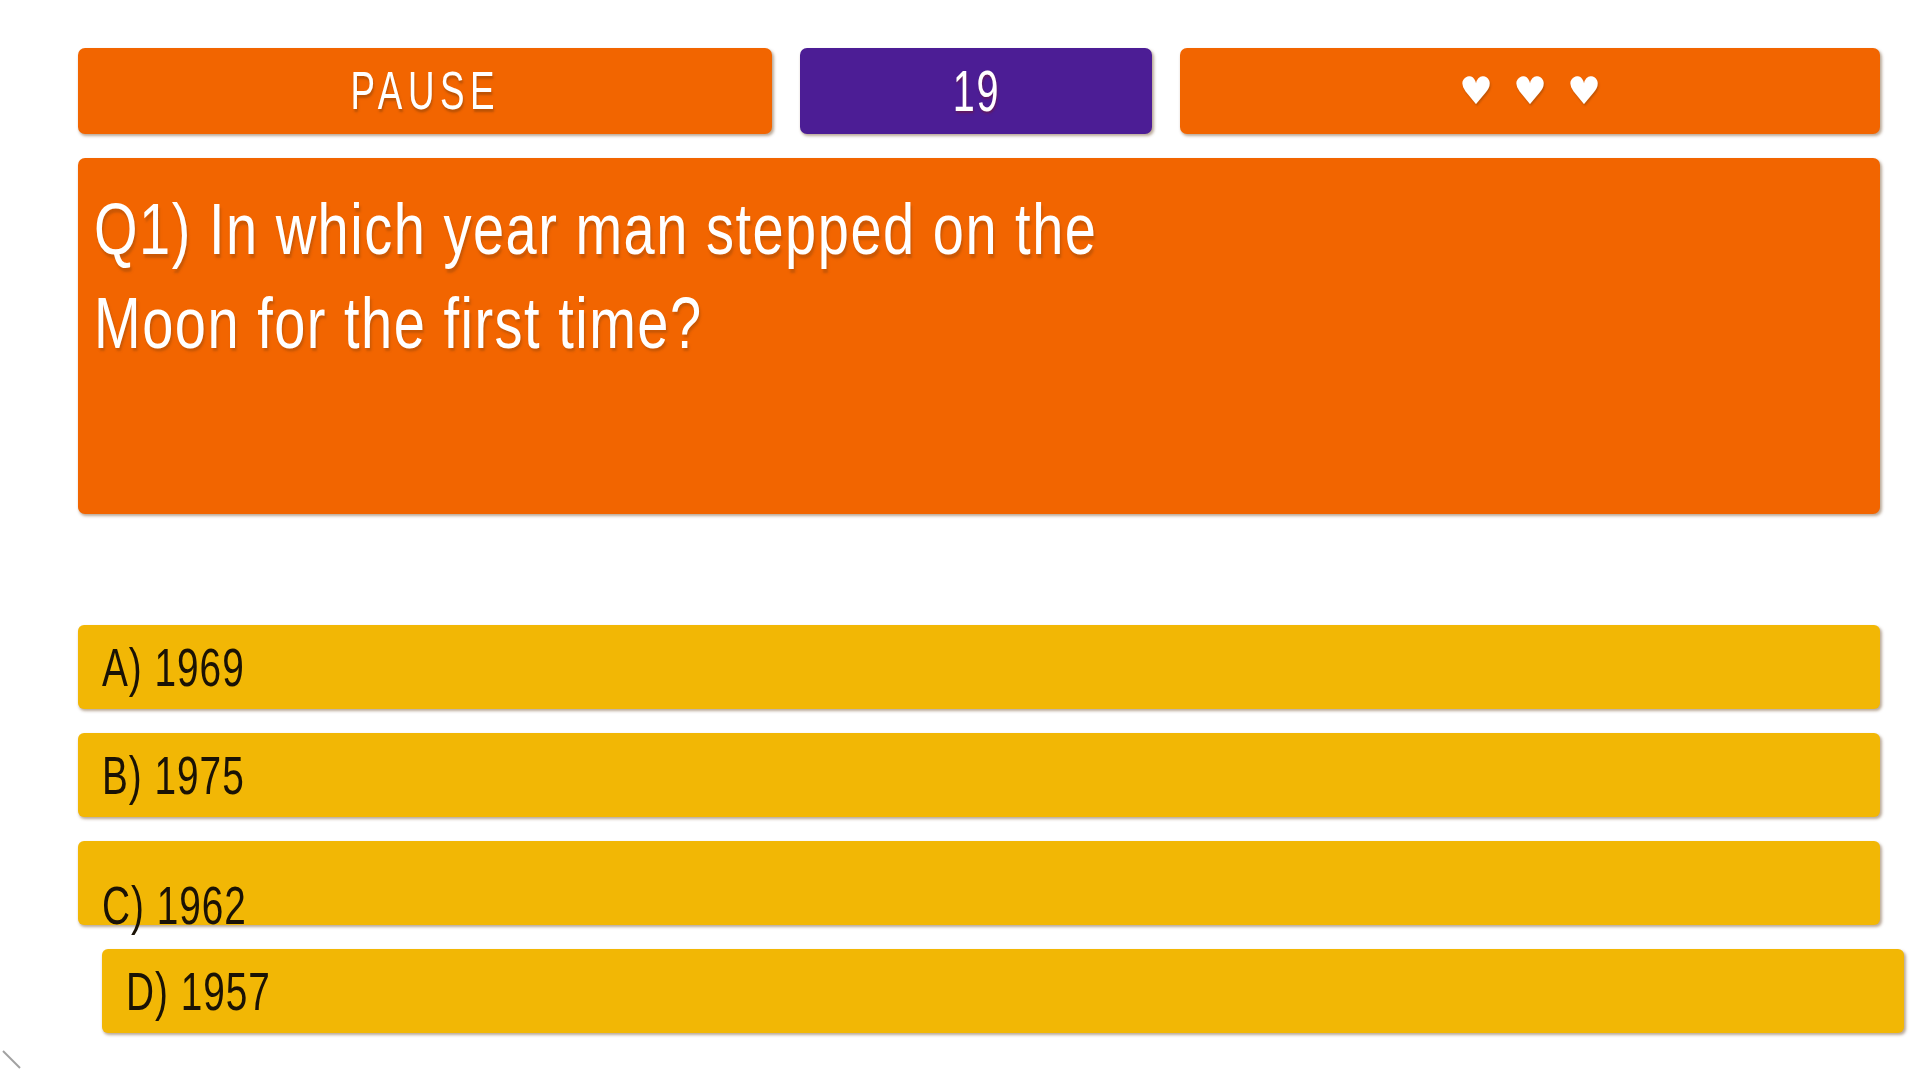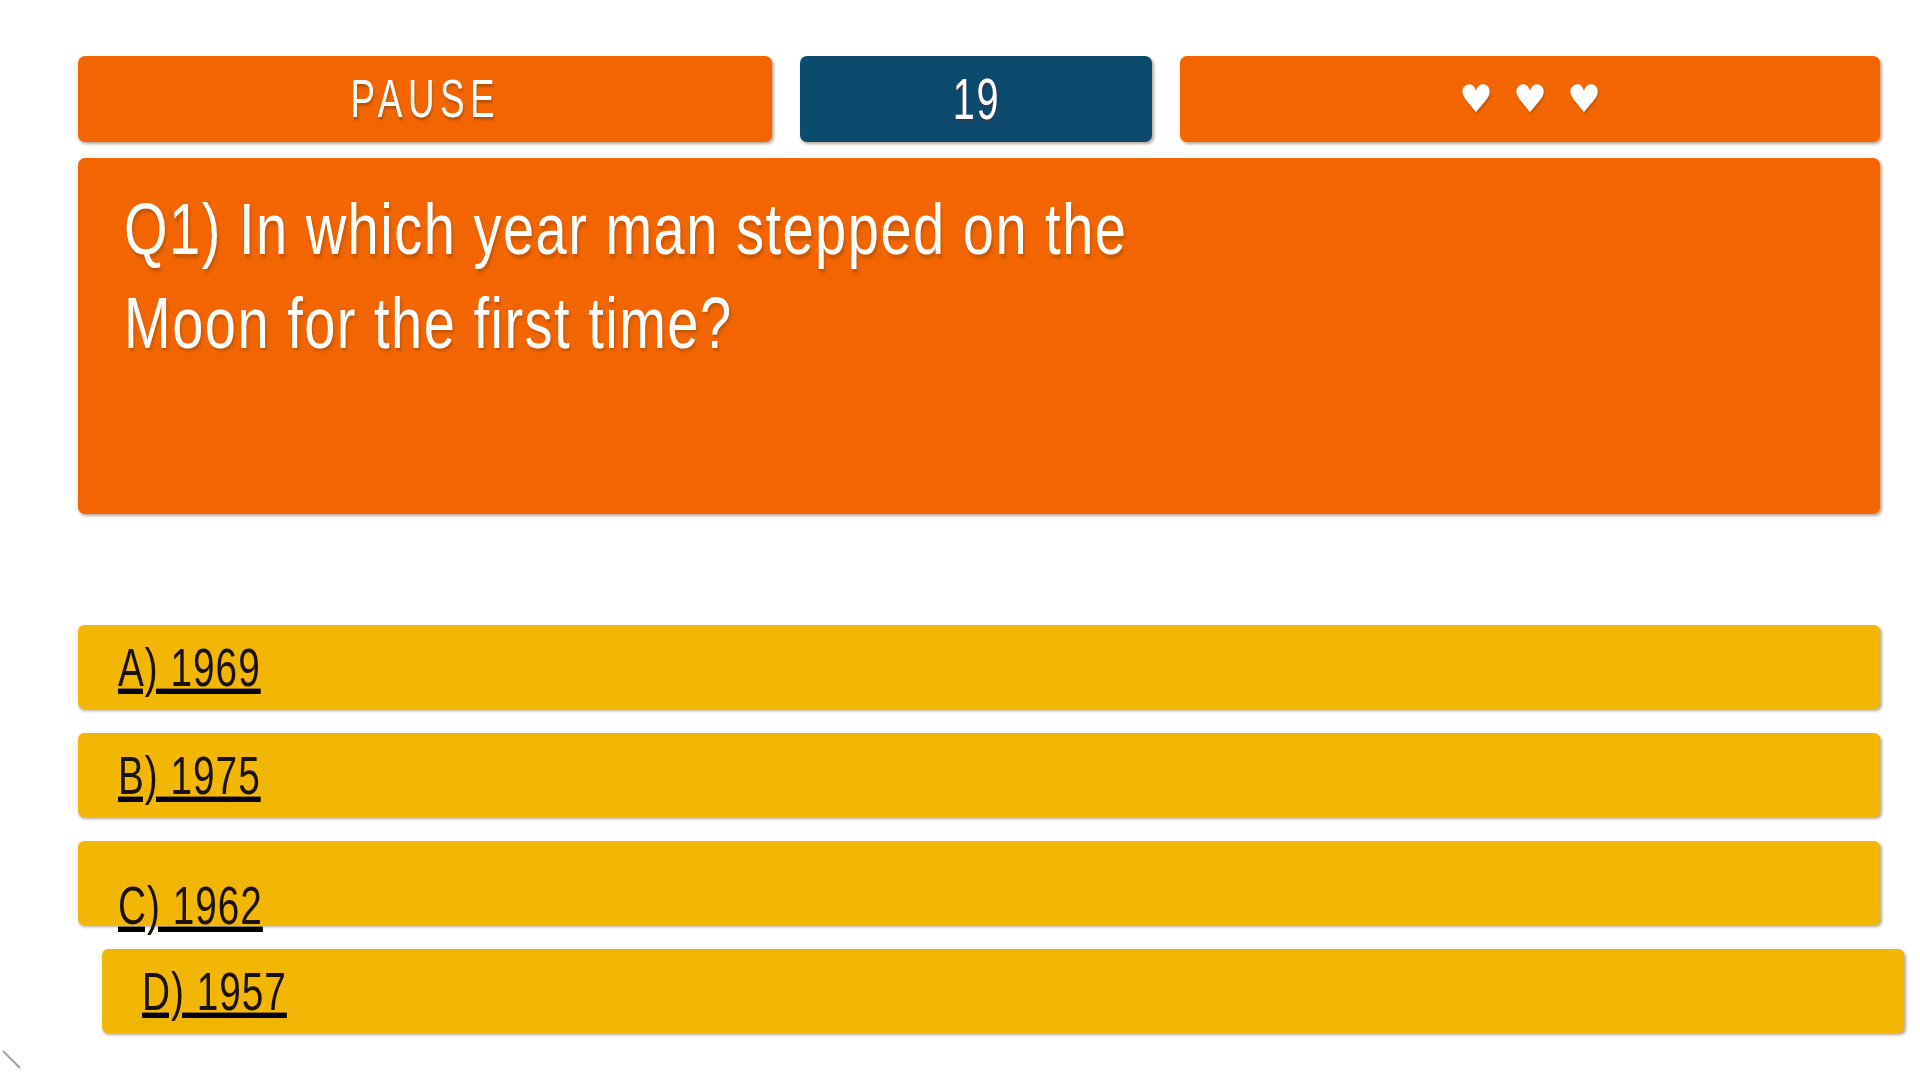--- a/index.html
+++ b/index.html
@@ -23,27 +23,27 @@
 
   
   .panel {
     position: absolute;
     box-sizing: border-box;
     border-radius: 7px;
     box-shadow: 1.5px 2px 3px rgba(90, 50, 10, 0.42);
   }
 
   .orange  { background: #f26500; }
-  .red     { background: #0c4a6e; }
+  .red     { background: #4c1d95; }
   .yellow  { background: #f2b705; }
 
   
   #top-bar {
     position: absolute;
-    left: 0; top: 8px;
+    left: 0; top: 0;
     width: 1920px; height: 140px;
   }
 
   .topbtn {
     display: flex;
     align-items: center;
     justify-content: center;
     height: 86px;
     top: 48px;
   }
@@ -98,21 +98,21 @@
     line-height: 1;
     text-shadow: 1px 2px 2px rgba(120, 60, 10, 0.4);
   }
 
   
   #question-panel {
     left: 78px;
     top: 158px;
     width: 1802px;
     height: 356px;
-    padding: 26px 34px 0 46px;
+    padding: 26px 34px 0 16px;
   }
 
   #question-text {
     color: #ffffff;
     font-family: "Liberation Sans", sans-serif;
     font-weight: 300;
     font-size: 56px;
     line-height: 1.30;
     letter-spacing: 1.5px;
     text-shadow: 1.5px 2.5px 2px rgba(150, 70, 10, 0.45);
@@ -121,24 +121,23 @@
     white-space: pre-line;
   }
 
   
   .answer-option {
     left: 78px;
     width: 1802px;
     height: 84px;
     display: flex;
     align-items: center;
-    padding-left: 40px;
+    padding-left: 24px;
     box-sizing: border-box;
     border-radius: 6px;
-    text-decoration: underline;
   }
   #answer-0 { top: 625px; }
   #answer-1 { top: 733px; }
   #answer-2 { top: 841px; align-items: flex-end; }
   #answer-3 { top: 949px; margin-left: 24px; }
 
   .answer-label {
     color: #1a1205;
     font-family: "Liberation Sans", sans-serif;
     font-weight: 300;

